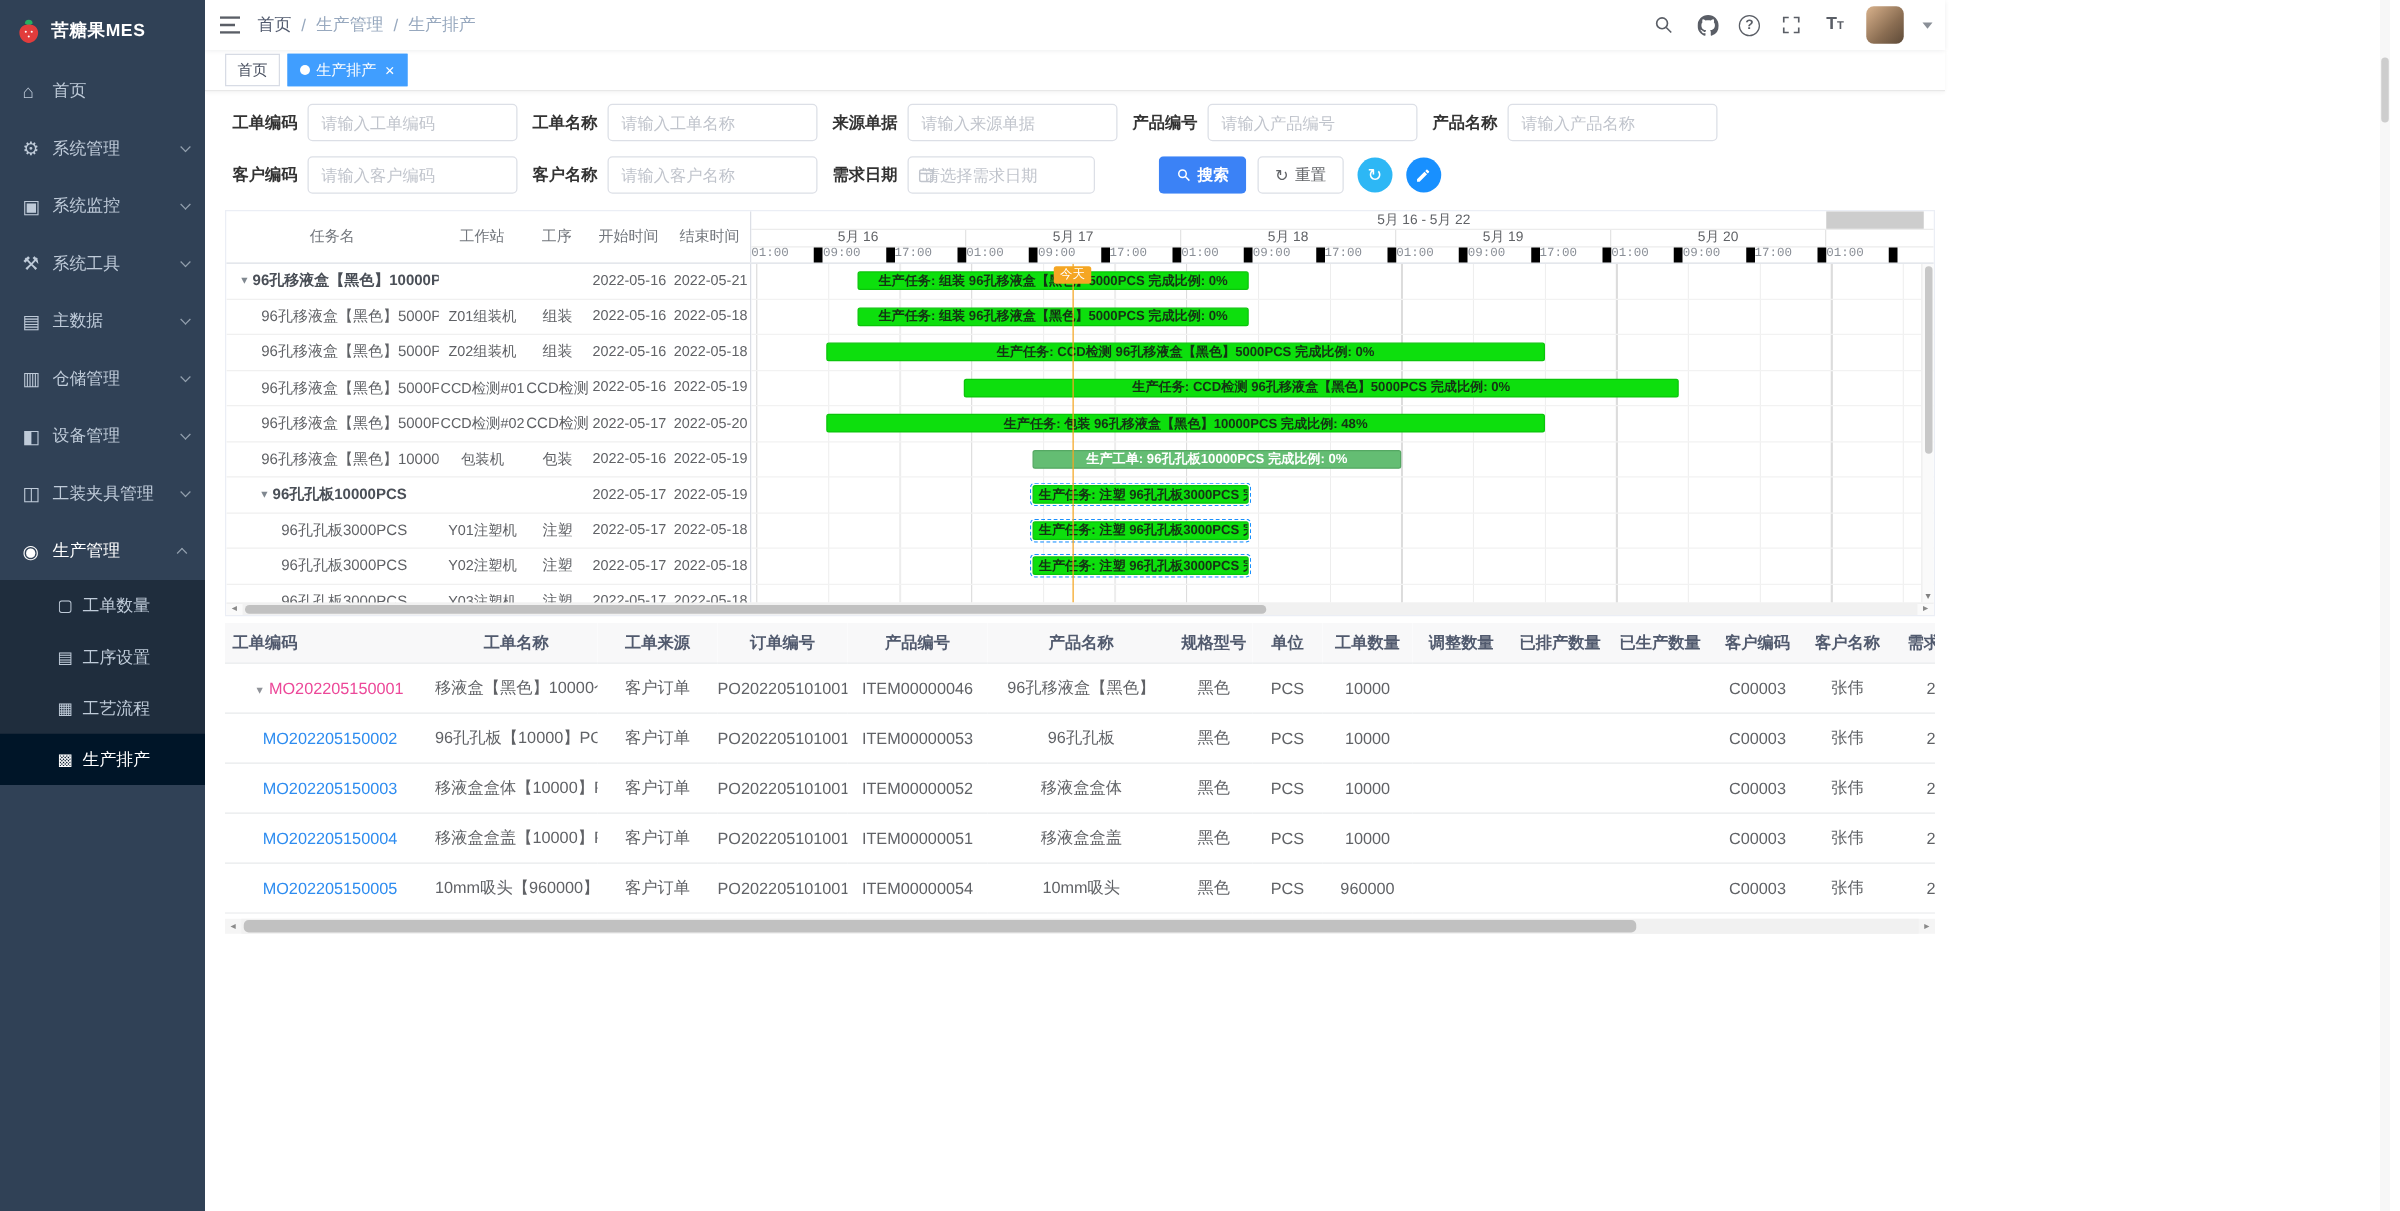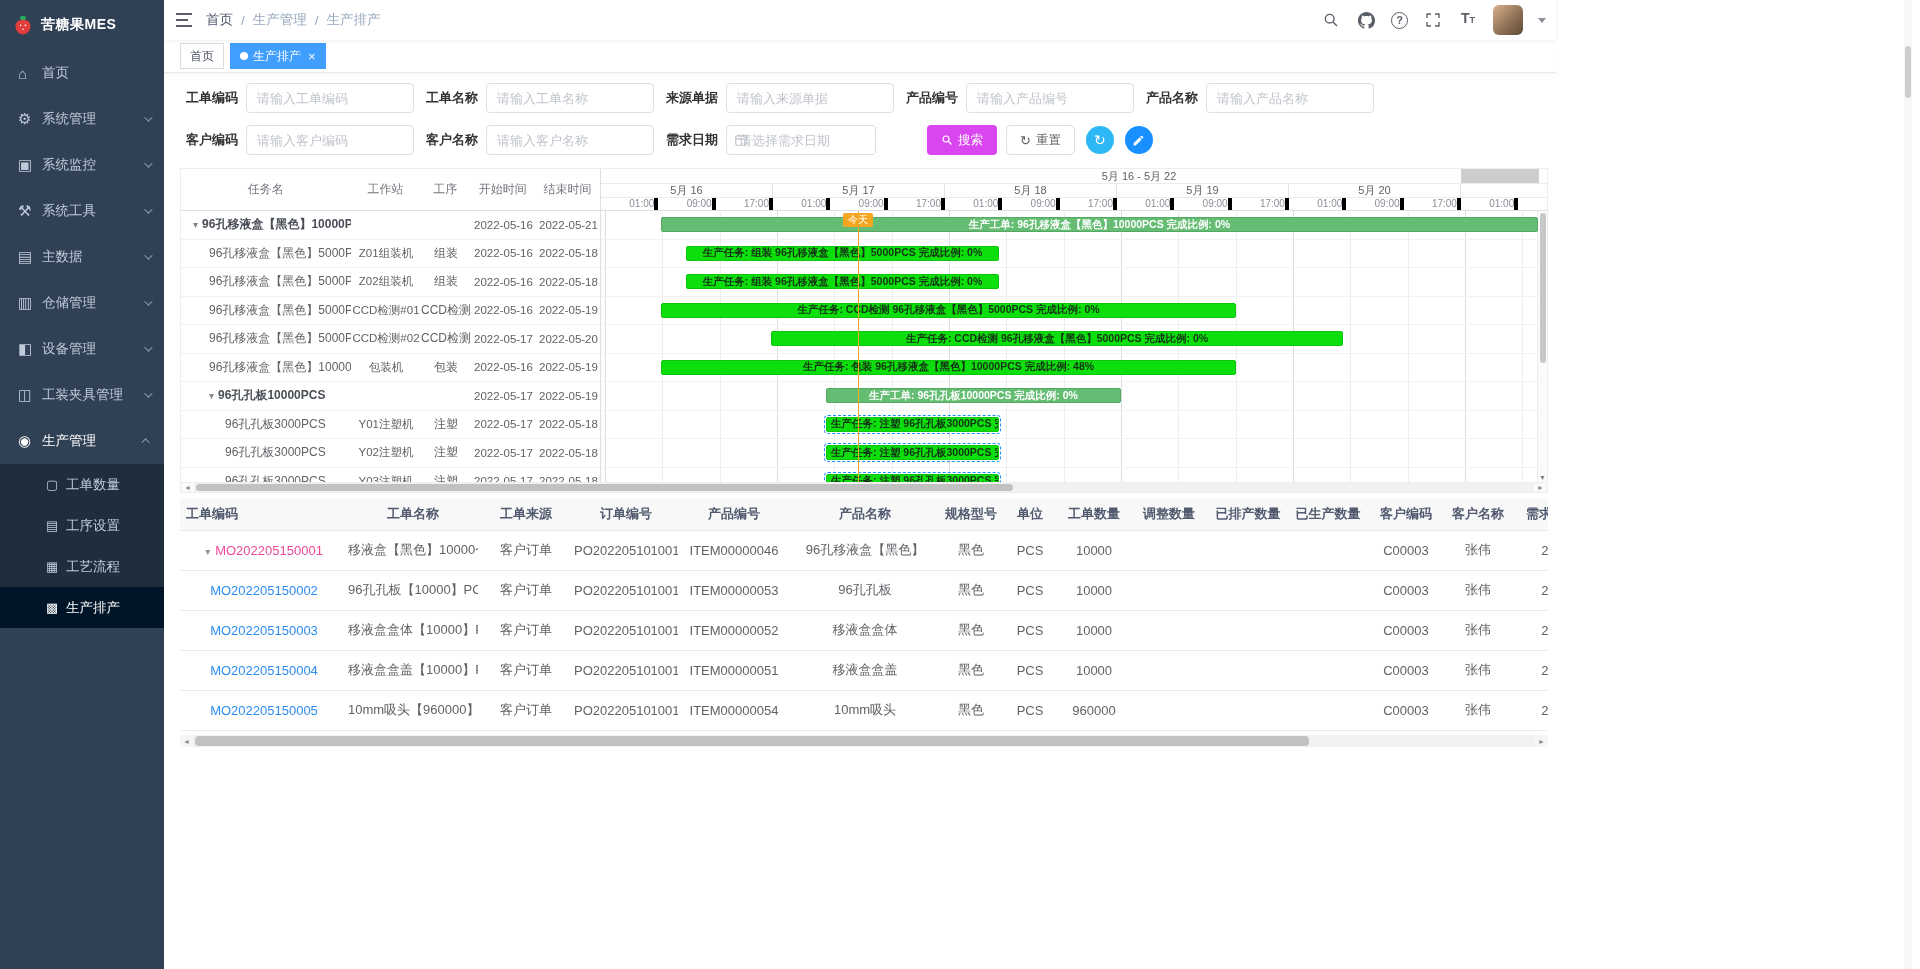--- a/index.html
+++ b/index.html
@@ -56,42 +56,42 @@
   .f-row { position:absolute; left:22px; display:flex; align-items:center; }
   .f-row1 { top:10px; } .f-row2 { top:52px; }
   .f-item { display:flex; align-items:center; width:240px; flex:none; }
   .f-label { width:60px; font-size:13px; font-weight:bold; color:#333; flex:none; }
   .f-input { width:168px; height:30px; border:1px solid #dcdfe6; border-radius:4px; padding:0 10px; font-size:13px; color:#606266; outline:none; background:#fff; }
   .f-input::placeholder { color:#c0c4cc; }
   .date-wrap { position:relative; }
   .date-wrap .f-input { width:150px; padding-left:12px; }
   .cal-ico { position:absolute; left:8px; top:8px; }
   .btn { height:30px; border-radius:4px; font-size:12.5px; display:inline-flex; align-items:center; gap:5px; padding:0 13px; cursor:pointer; border:1px solid transparent; margin-left:9px; }
-  .btn.primary { background:#d946ef; color:#fff; }
+  .btn.primary { background:#3b82f6; color:#fff;font-weight:bold; }
   .btn.plain { background:#fff; border-color:#dcdfe6; color:#606266; }
   .btn-circle { width:28px; height:28px; border-radius:50%; border:none; color:#fff; font-size:14px; margin-left:11px; display:inline-flex; align-items:center; justify-content:center; cursor:pointer; }
   .btn-circle.cyan { background:#2db7f5; }
   .btn-circle.blue { background:#1890ff; }
   .ri { font-size:13px; line-height:1; }
 
   
   .gantt-card { position:absolute; left:16px; top:95px; width:1368px; height:325px; border:1px solid #ebeef5; background:#fff; overflow:hidden; }
   .g-header { height:42px; display:flex; border-bottom:1px solid #dcdfe6; }
   .g-left-header { width:420px; flex:none; display:flex; align-items:center; border-right:1px solid #dcdfe6; }
   .g-col { font-size:12px; color:#73777d; text-align:center; overflow:hidden; white-space:nowrap; }
   .gc-name{width:170px;} .gc-station{width:70px;} .gc-process{width:50px;} .gc-start{width:65px;} .gc-end{width:65px;}
   .g-tl-header { flex:1; min-width:0; }
   .g-week { height:15px; position:relative; border-bottom:1px solid #ececec; }
   .g-week-label { display:block; width:100%; text-align:center; text-indent:130px; font-size:11px; color:#606266; line-height:14px; }
   .g-week-gray { position:absolute; left:860px; top:0; width:78px; height:14px; background:#cdcdcd; }
   .g-days { height:14px; display:flex; border-bottom:1px solid #ececec; }
   .g-day { width:172px; flex:none; text-align:center; font-size:11px; color:#606266; line-height:13px; border-right:1px solid #e4e4e4; }
   .g-day-partial { flex:1; border-right:none; }
   .g-times { height:12px; display:flex; }
-  .g-time { width:57.33px; flex:none; text-align:right; font-size:10px; color:#8a8f97; line-height:12px; border-right:4px solid #000000; }
+  .g-time { width:57.33px; flex:none; text-align:left; font-size:10px; color:#8a8f97; line-height:12px; border-right:7px solid #000000;font-family:Liberation Mono, monospace; }
   .g-body { position:relative; height:271px; display:flex; overflow:hidden; }
   .g-left { width:420px; flex:none; border-right:1px solid #dcdfe6; }
   .g-row { height:28.5px; display:flex; align-items:center; border-bottom:1px solid #f0f0f0; font-size:12px; color:#606266; }
   .g-name { width:170px; display:flex; align-items:center; overflow:hidden; white-space:nowrap; flex:none; }
   .g-name.lv0 { padding-left:12px; } .g-name.lv1 { padding-left:28px; } .g-name.lv2 { padding-left:44px; }
   .g-row.parent .g-name { font-weight:bold; color:#4a4f57; }
   .g-caret { font-style:normal; font-size:10px; color:#808890; margin-right:4px; cursor:pointer; }
   .g-station { width:70px; text-align:center; overflow:hidden; white-space:nowrap; font-size:11.5px; flex:none; }
   .g-process { width:50px; text-align:center; overflow:hidden; white-space:nowrap; flex:none; }
   .g-start,.g-end { width:65px; text-align:center; font-size:11.5px; flex:none; }
@@ -483,25 +483,20 @@
             <span class="g-station">Y03注塑机</span>
               <span class="g-process">注塑</span>
               <span class="g-start">2022-05-17</span>
               <span class="g-end">2022-05-18</span>
           </div>
         </div>
 
         <div class="g-chart">
           <div class="today-line" style="left: 257px;"></div>
           <div class="today-tag" style="left: 257px;">今天</div>
-          <div class="g-crow">
-              <div class="bar wo" style="left: 60px; width: 877px;">
-                <span>生产工单: 96孔移液盒【黑色】10000PCS 完成比例: 0%</span>
-              </div>
-            </div>
           <div class="g-crow">
               <div class="bar task" style="left: 85px; width: 313px;">
                 <span>生产任务: 组装 96孔移液盒【黑色】5000PCS 完成比例: 0%</span>
               </div>
             </div>
           <div class="g-crow">
               <div class="bar task" style="left: 85px; width: 313px;">
                 <span>生产任务: 组装 96孔移液盒【黑色】5000PCS 完成比例: 0%</span>
               </div>
             </div>

